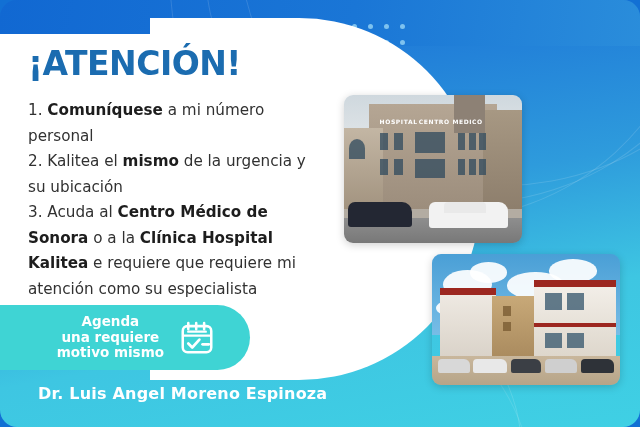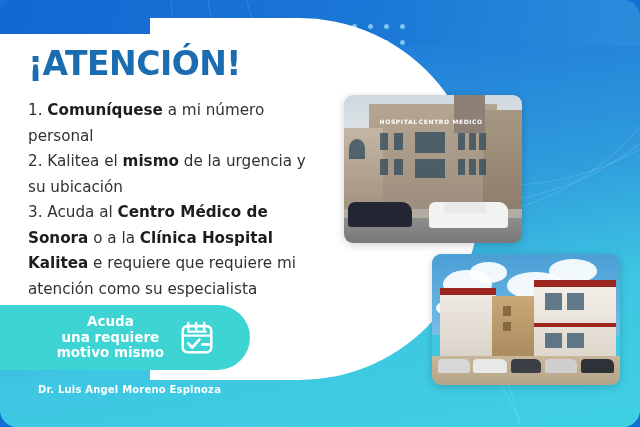--- a/index.html
+++ b/index.html
@@ -48,21 +48,21 @@
   .cta{position:absolute;left:-40px;top:305px;width:290px;height:65px;
     background:#3fd4d4;border-radius:0 40px 40px 0;
     display:flex;align-items:center;justify-content:flex-end;gap:14px;
     padding-right:34px;box-sizing:border-box;}
   .cta-text{color:#ffffff;font-weight:bold;font-size:13.5px;line-height:15.5px;
     text-align:center;font-family:"DejaVu Sans", sans-serif;}
   .cta-icon{width:38px;height:38px;flex:none;}
 
   
   .footer-name{position:absolute;left:38px;top:384px;
-    color:#ffffff;font-weight:bold;font-size:10px;letter-spacing:.2px;
+    color:#ffffff;font-weight:bold;font-size:16px;letter-spacing:.2px;
     font-family:"DejaVu Sans", sans-serif;}
 
   
   .photo{position:absolute;border-radius:9px;overflow:hidden;
     box-shadow:0 2px 8px rgba(0,0,0,.18);}
   .photo-top{left:344px;top:95px;width:178px;height:148px;}
   .photo-bottom{left:432px;top:254px;width:188px;height:131px;}
   .ph-inner{position:absolute;inset:0;}
 
   
@@ -212,21 +212,21 @@
       <div class="p2-car" style="left:3%;width:17%;background:#d8d8d8"></div>
       <div class="p2-car" style="left:22%;width:18%;background:#e8e8e8"></div>
       <div class="p2-car" style="left:42%;width:16%;background:#3b3f45"></div>
       <div class="p2-car" style="left:60%;width:17%;background:#cfcfcf"></div>
       <div class="p2-car" style="left:79%;width:18%;background:#2e3238"></div>
     </div>
   </div>
 
   <div class="cta">
     <div class="cta-text">
-      <div>Acuda</div>
+      <div>Agenda</div>
       <div>una requiere</div>
       <div>motivo mismo</div>
     </div>
     <svg class="cta-icon" viewBox="0 0 48 48">
       <rect x="6" y="9" width="36" height="33" rx="6" fill="none" stroke="#ffffff" stroke-width="3.2"></rect>
       <path d="M13 5 v8 M23 5 v8 M33 5 v8" stroke="#ffffff" stroke-width="3.2" stroke-linecap="round"></path>
       <path d="M6 21 H42" stroke="#ffffff" stroke-width="3"></path>
       <path d="M13 16 H35" stroke="#ffffff" stroke-width="3" stroke-linecap="round"></path>
       <path d="M13 31 l5 5 l9 -10" fill="none" stroke="#ffffff" stroke-width="3.4" stroke-linecap="round" stroke-linejoin="round"></path>
       <path d="M31 32 H39" stroke="#ffffff" stroke-width="3.4" stroke-linecap="round"></path>

